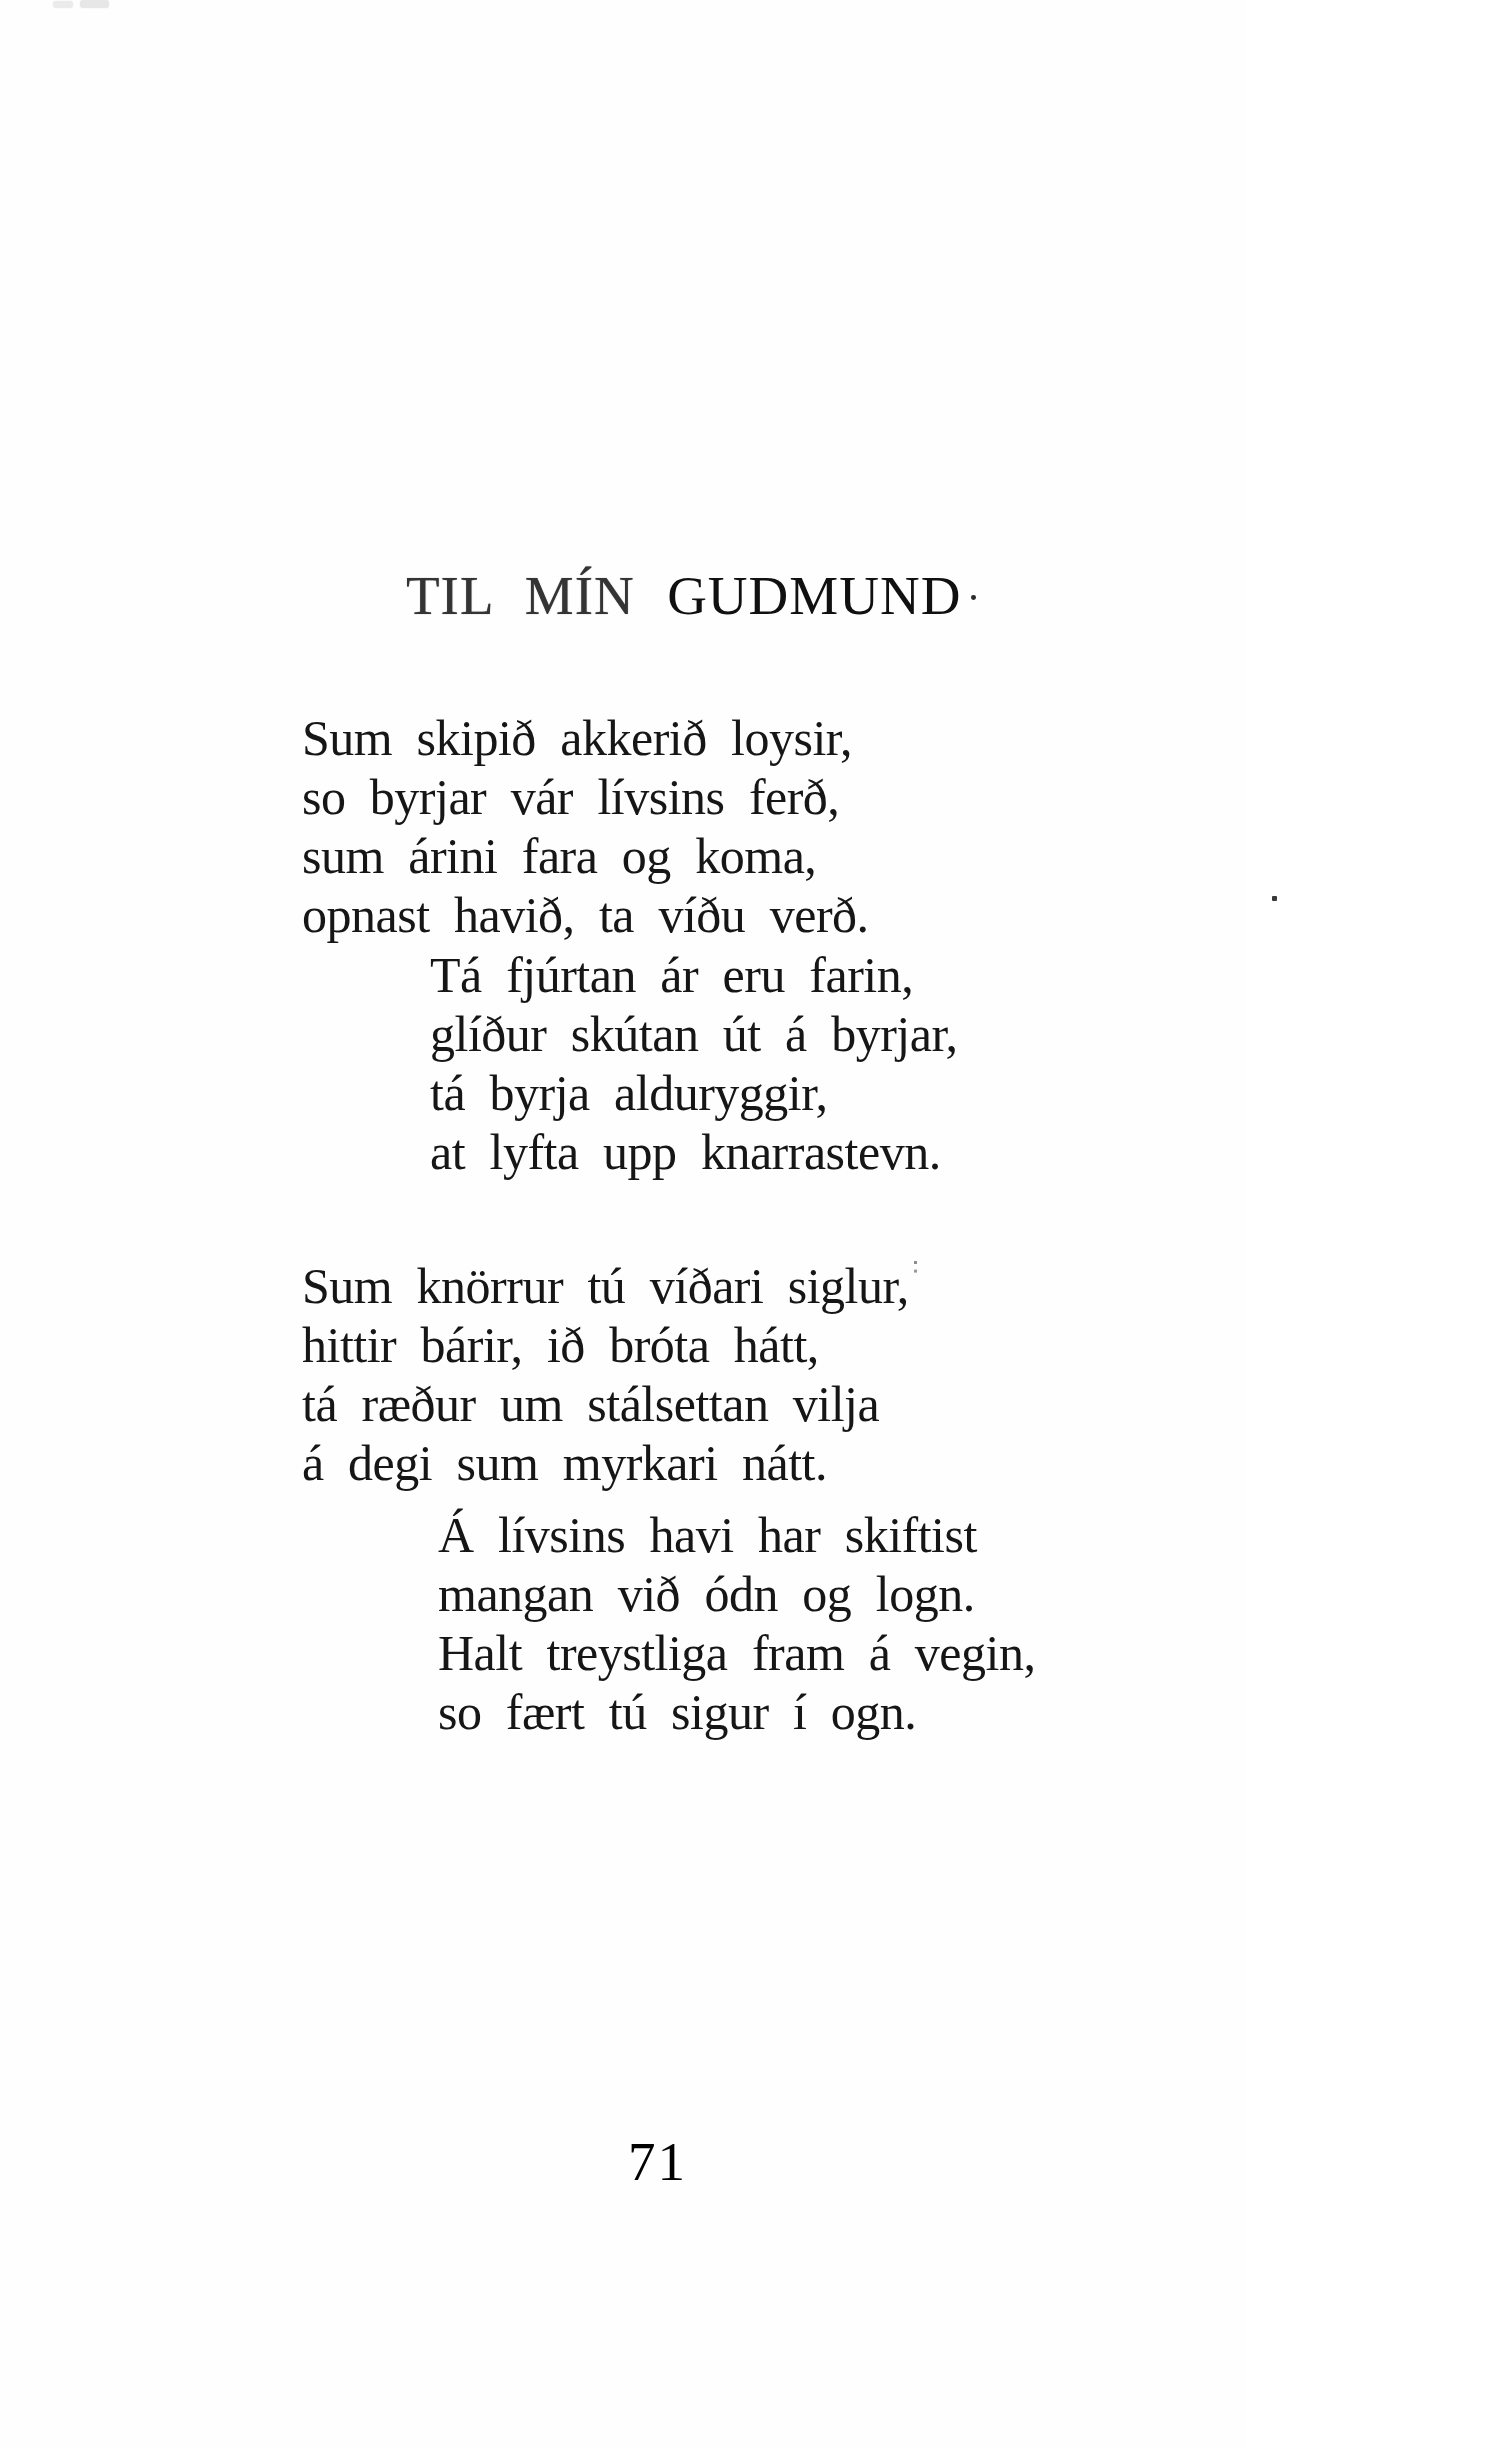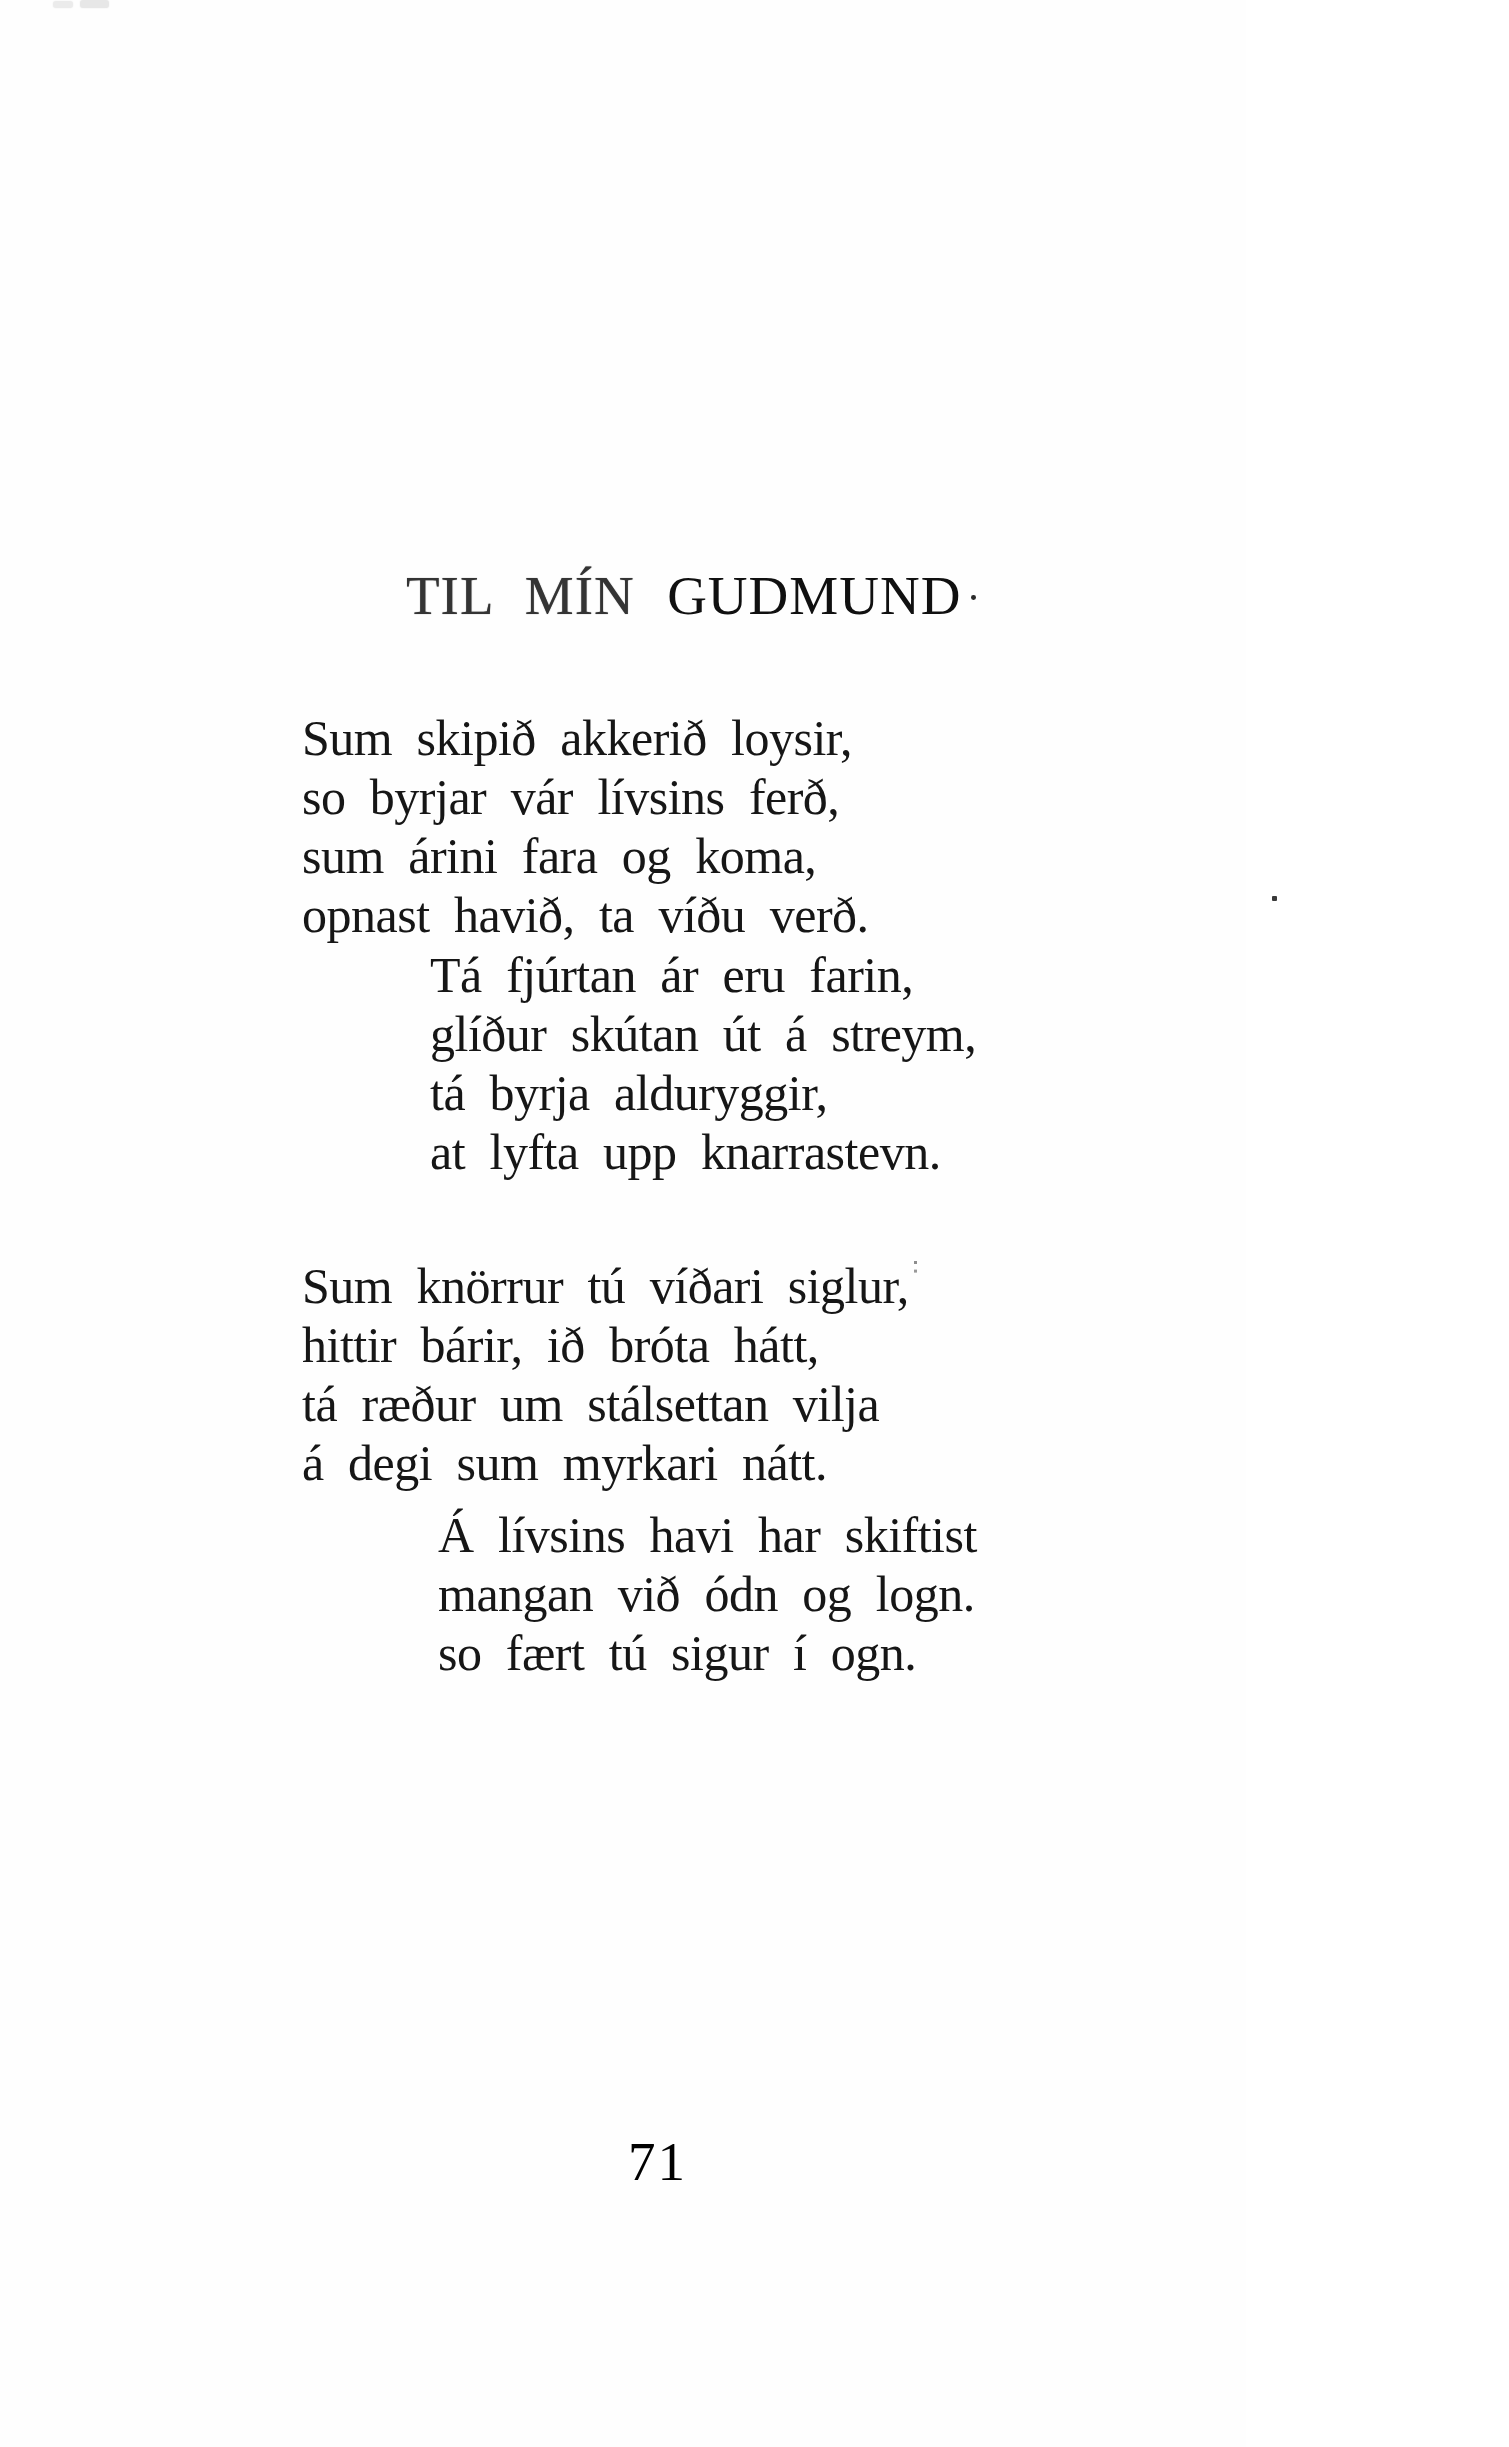--- a/index.html
+++ b/index.html
@@ -97,33 +97,34 @@
 
   <div id="poem">
       <div class="stanza s0">
         <div class="line">Sum skipið akkerið loysir,</div>
         <div class="line">so byrjar vár lívsins ferð,</div>
         <div class="line">sum árini fara og koma,</div>
         <div class="line">opnast havið, ta víðu verð.</div>
       </div>
       <div class="stanza s1">
         <div class="line">Tá fjúrtan ár eru farin,</div>
-        <div class="line">glíður skútan út á streym,</div>
+        <div class="line">glíður skútan út á byrjar,</div>
         <div class="line">tá byrja alduryggir,</div>
         <div class="line">at lyfta upp knarrastevn.</div>
       </div>
       <div class="stanza s2">
         <div class="line">Sum knörrur tú víðari siglur,</div>
         <div class="line">hittir bárir, ið bróta hátt,</div>
         <div class="line">tá ræður um stálsettan vilja</div>
         <div class="line">á degi sum myrkari nátt.</div>
       </div>
       <div class="stanza s3">
         <div class="line">Á lívsins havi har skiftist</div>
         <div class="line">mangan við ódn og logn.</div>
+        <div class="line">Halt treystliga fram á vegin,</div>
         <div class="line">so fært tú sigur í ogn.</div>
       </div>
     </div>
 
   <div class="artifact margin-dot"></div>
   <div class="artifact siglur-tick"></div>
 
   <div class="pagenum">71</div>
 
 </div>

